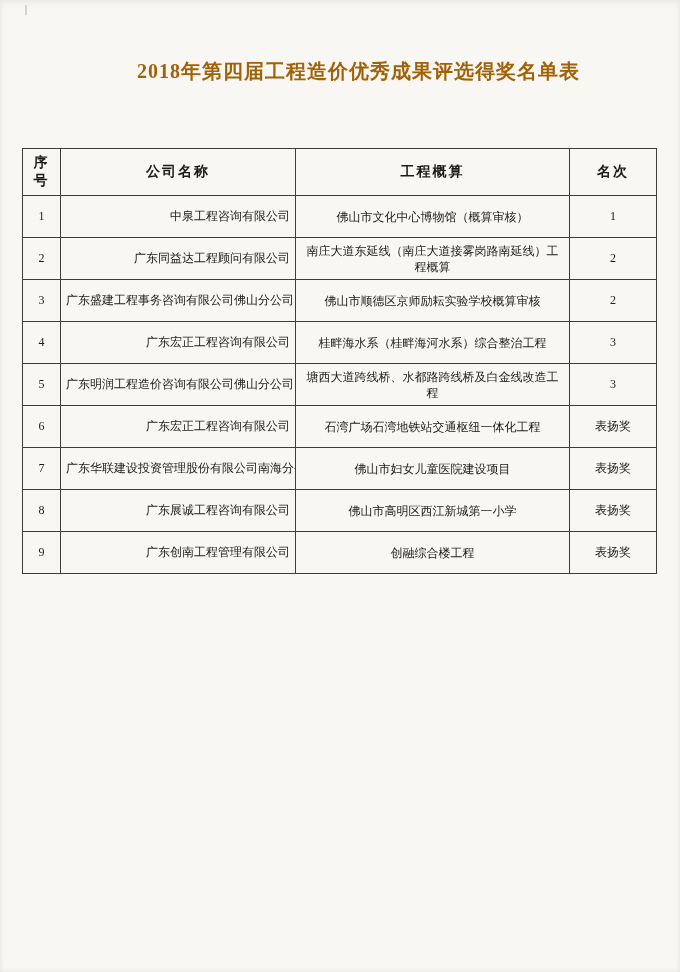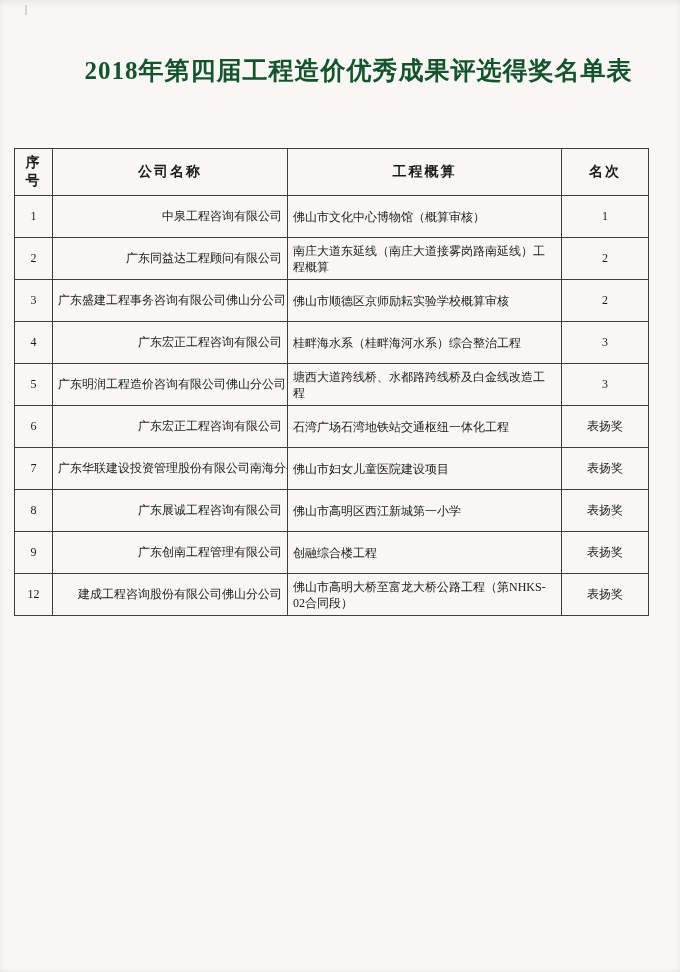--- a/index.html
+++ b/index.html
@@ -17,25 +17,25 @@
   }
   .scan-mark{
     position:absolute;left:25px;top:5px;width:2px;height:10px;
     background:#b9b6b0;opacity:.55;
   }
   .title-block{
     position:absolute;top:57px;left:0;width:100%;
     text-align:center;
   }
   .title-line{
-    font-size:25px;font-weight:bold;letter-spacing:1px;
-    line-height:28px;color:#14532d;margin-left:37px;
+    font-size:20px;font-weight:bold;letter-spacing:1px;
+    line-height:28px;color:#a16207;margin-left:37px;
   }
   table.award{
-    position:absolute;left:14px;top:148px;
+    position:absolute;left:22px;top:148px;
     border-collapse:collapse;
     table-layout:fixed;
     width:634px;
   }
   table.award th, table.award td{
     border:1.4px solid #3d3d3d;
     padding:2px 5px;
     font-size:12px;
     color:#1b1b1b;
     vertical-align:middle;
@@ -53,21 +53,21 @@
   col.c-company{width:235px;}
   col.c-project{width:274px;}
   col.c-rank{width:87px;}
   td.no, td.rank{text-align:center;}
   td.company{
     white-space:nowrap;
     overflow:hidden;
     text-align:right;
   }
   td.project{
-    text-align:left;
+    text-align:center;
     line-height:16px;
   }
 </style>
 </head>
 <body>
 
 <div class="page">
 
   <div class="scan-mark"></div>
 
@@ -138,22 +138,16 @@
           <td class="company">广东展诚工程咨询有限公司</td>
           <td class="project">佛山市高明区西江新城第一小学</td>
           <td class="rank">表扬奖</td>
         </tr>
         <tr>
           <td class="no">9</td>
           <td class="company">广东创南工程管理有限公司</td>
           <td class="project">创融综合楼工程</td>
           <td class="rank">表扬奖</td>
         </tr>
-        <tr>
-          <td class="no">12</td>
-          <td class="company">建成工程咨询股份有限公司佛山分公司</td>
-          <td class="project">佛山市高明大桥至富龙大桥公路工程（第NHKS-02合同段）</td>
-          <td class="rank">表扬奖</td>
-        </tr>
       </tbody>
   </table>
 
 </div>
 
 </body></html>

